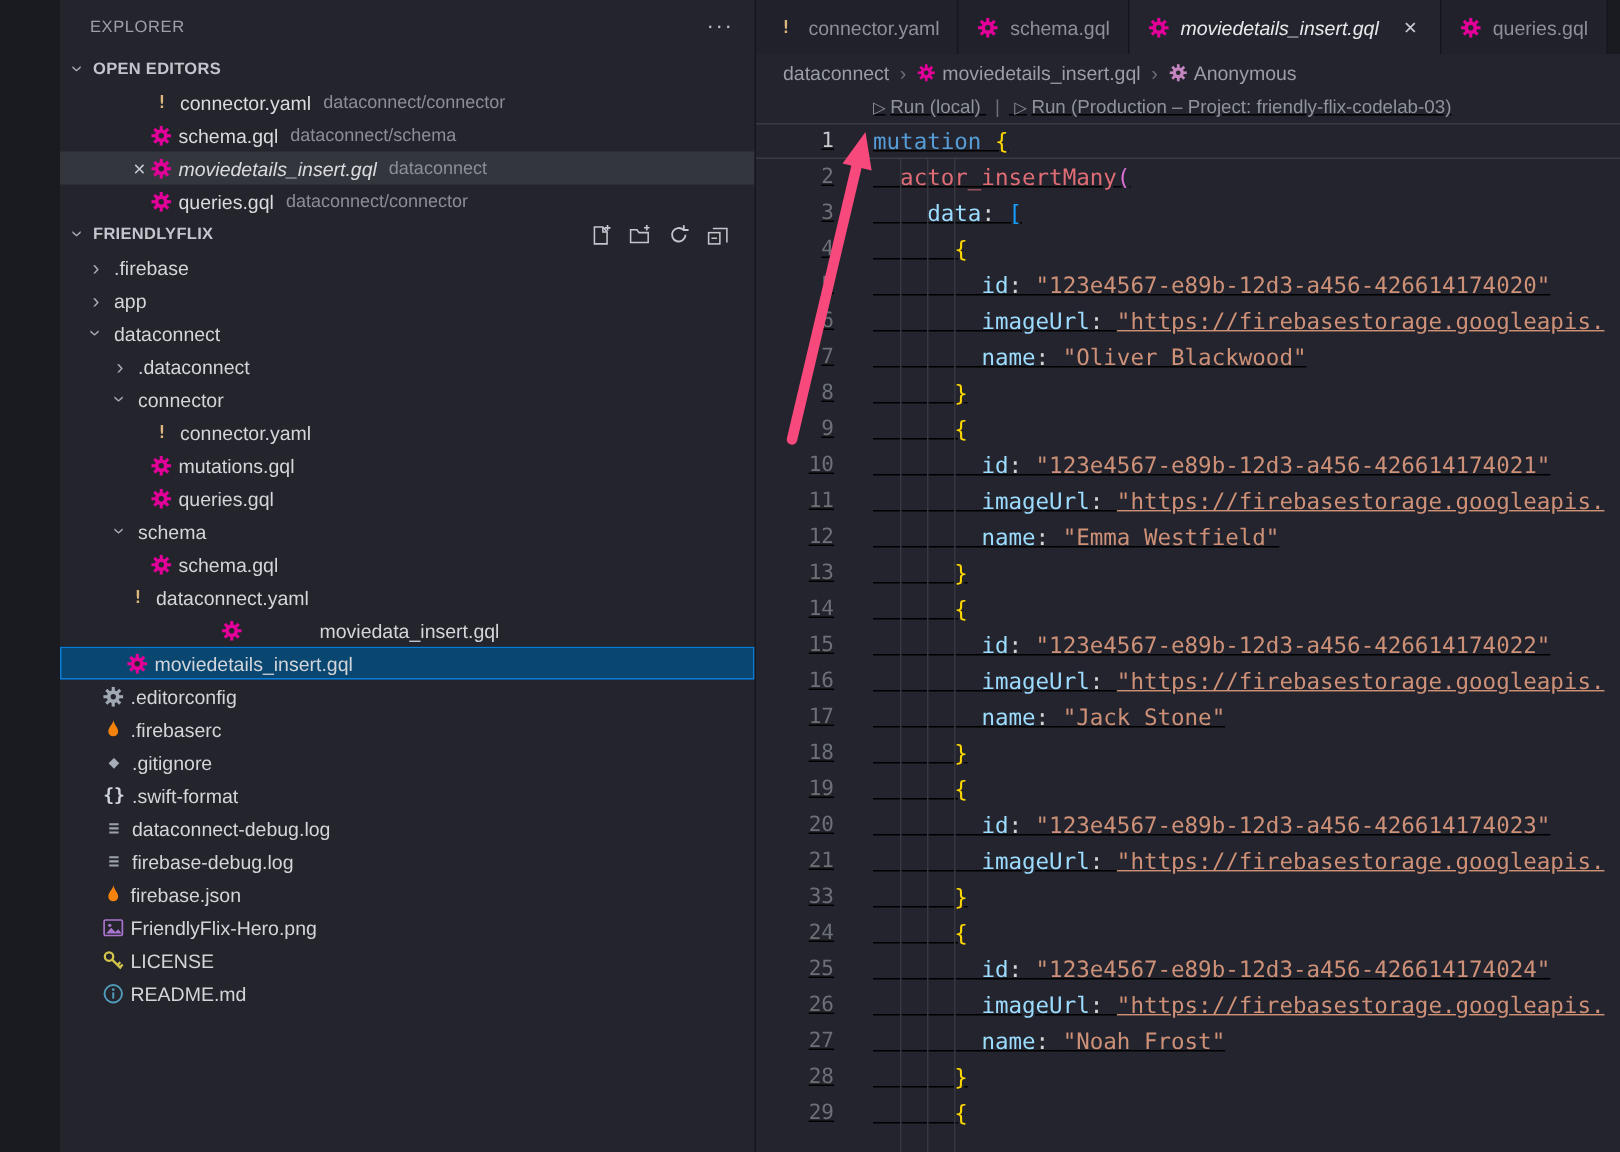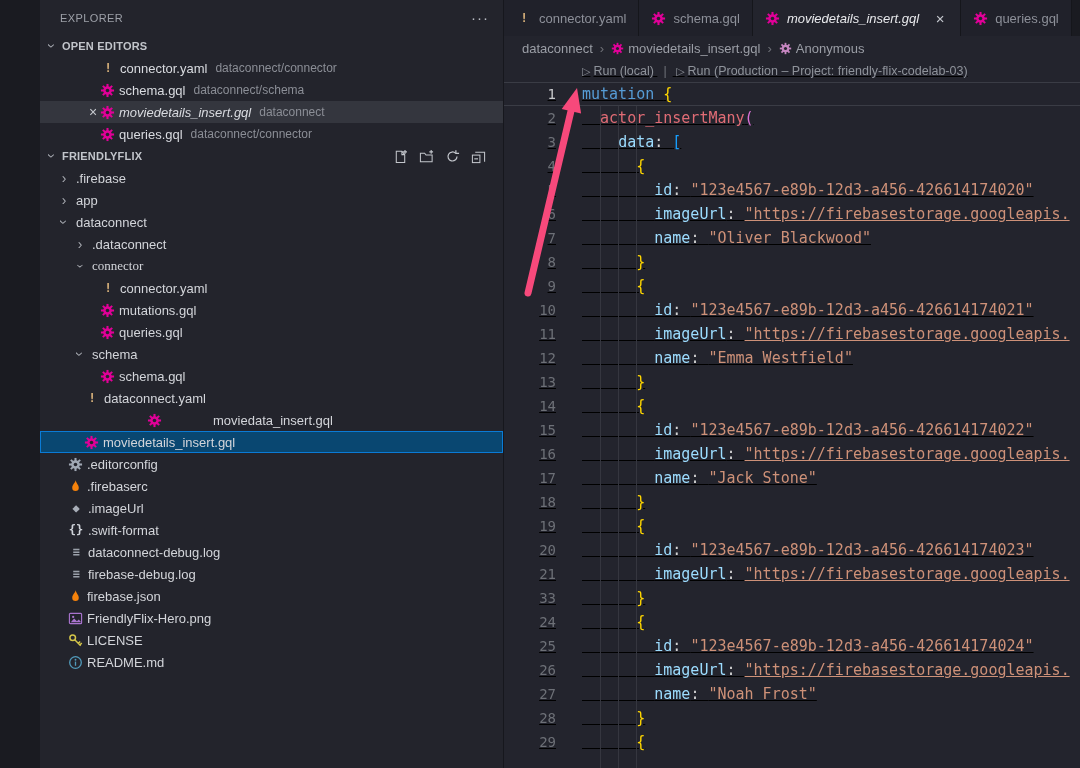--- a/index.html
+++ b/index.html
@@ -209,21 +209,21 @@
             <span class="tree-name">app</span>
           </div>
           <div class="tree-row" style="padding-left: 16px;">
             <span class="chev exp"></span>
             <span class="tree-name">dataconnect</span>
           </div>
           <div class="tree-row" style="padding-left: 32px; align-items: center;">
             <span class="chev"></span>
             <span class="tree-name">.dataconnect</span>
           </div>
-          <div class="tree-row" style="padding-left: 32px; font-family: Liberation Serif, serif;">
+          <div class="tree-row" style="padding-left: 32px;">
             <span class="chev exp"></span>
             <span class="tree-name">connector</span>
           </div>
           <div class="tree-row" style="padding-left: 48px;">
             <span class="file-indent"></span>
             <span class="fi txt" style="color: rgb(221, 182, 125);">!</span>
             <span class="tree-name">connector.yaml</span>
           </div>
           <div class="tree-row" style="padding-left: 48px;">
             <span class="file-indent"></span>
@@ -279,21 +279,21 @@
           <div class="tree-row" style="padding-left: 16px;">
             <span class="file-indent"></span>
             <svg class="fi" viewBox="0 0 16 16" style="color: rgb(245, 130, 11);">
               <use href="#i-flame"></use>
             </svg>
             <span class="tree-name">.firebaserc</span>
           </div>
           <div class="tree-row" style="padding-left: 16px;">
             <span class="file-indent"></span>
             <span class="fi txt" style="color: rgb(168, 174, 184);">◆</span>
-            <span class="tree-name">.imageUrl</span>
+            <span class="tree-name">.gitignore</span>
           </div>
           <div class="tree-row" style="padding-left: 16px;">
             <span class="file-indent"></span>
             <span class="fi txt" style="color: rgb(207, 211, 218);">{}</span>
             <span class="tree-name">.swift-format</span>
           </div>
           <div class="tree-row" style="padding-left: 16px;">
             <span class="file-indent"></span>
             <span class="fi txt" style="color: rgb(154, 160, 170);">≡</span>
             <span class="tree-name">dataconnect-debug.log</span>

